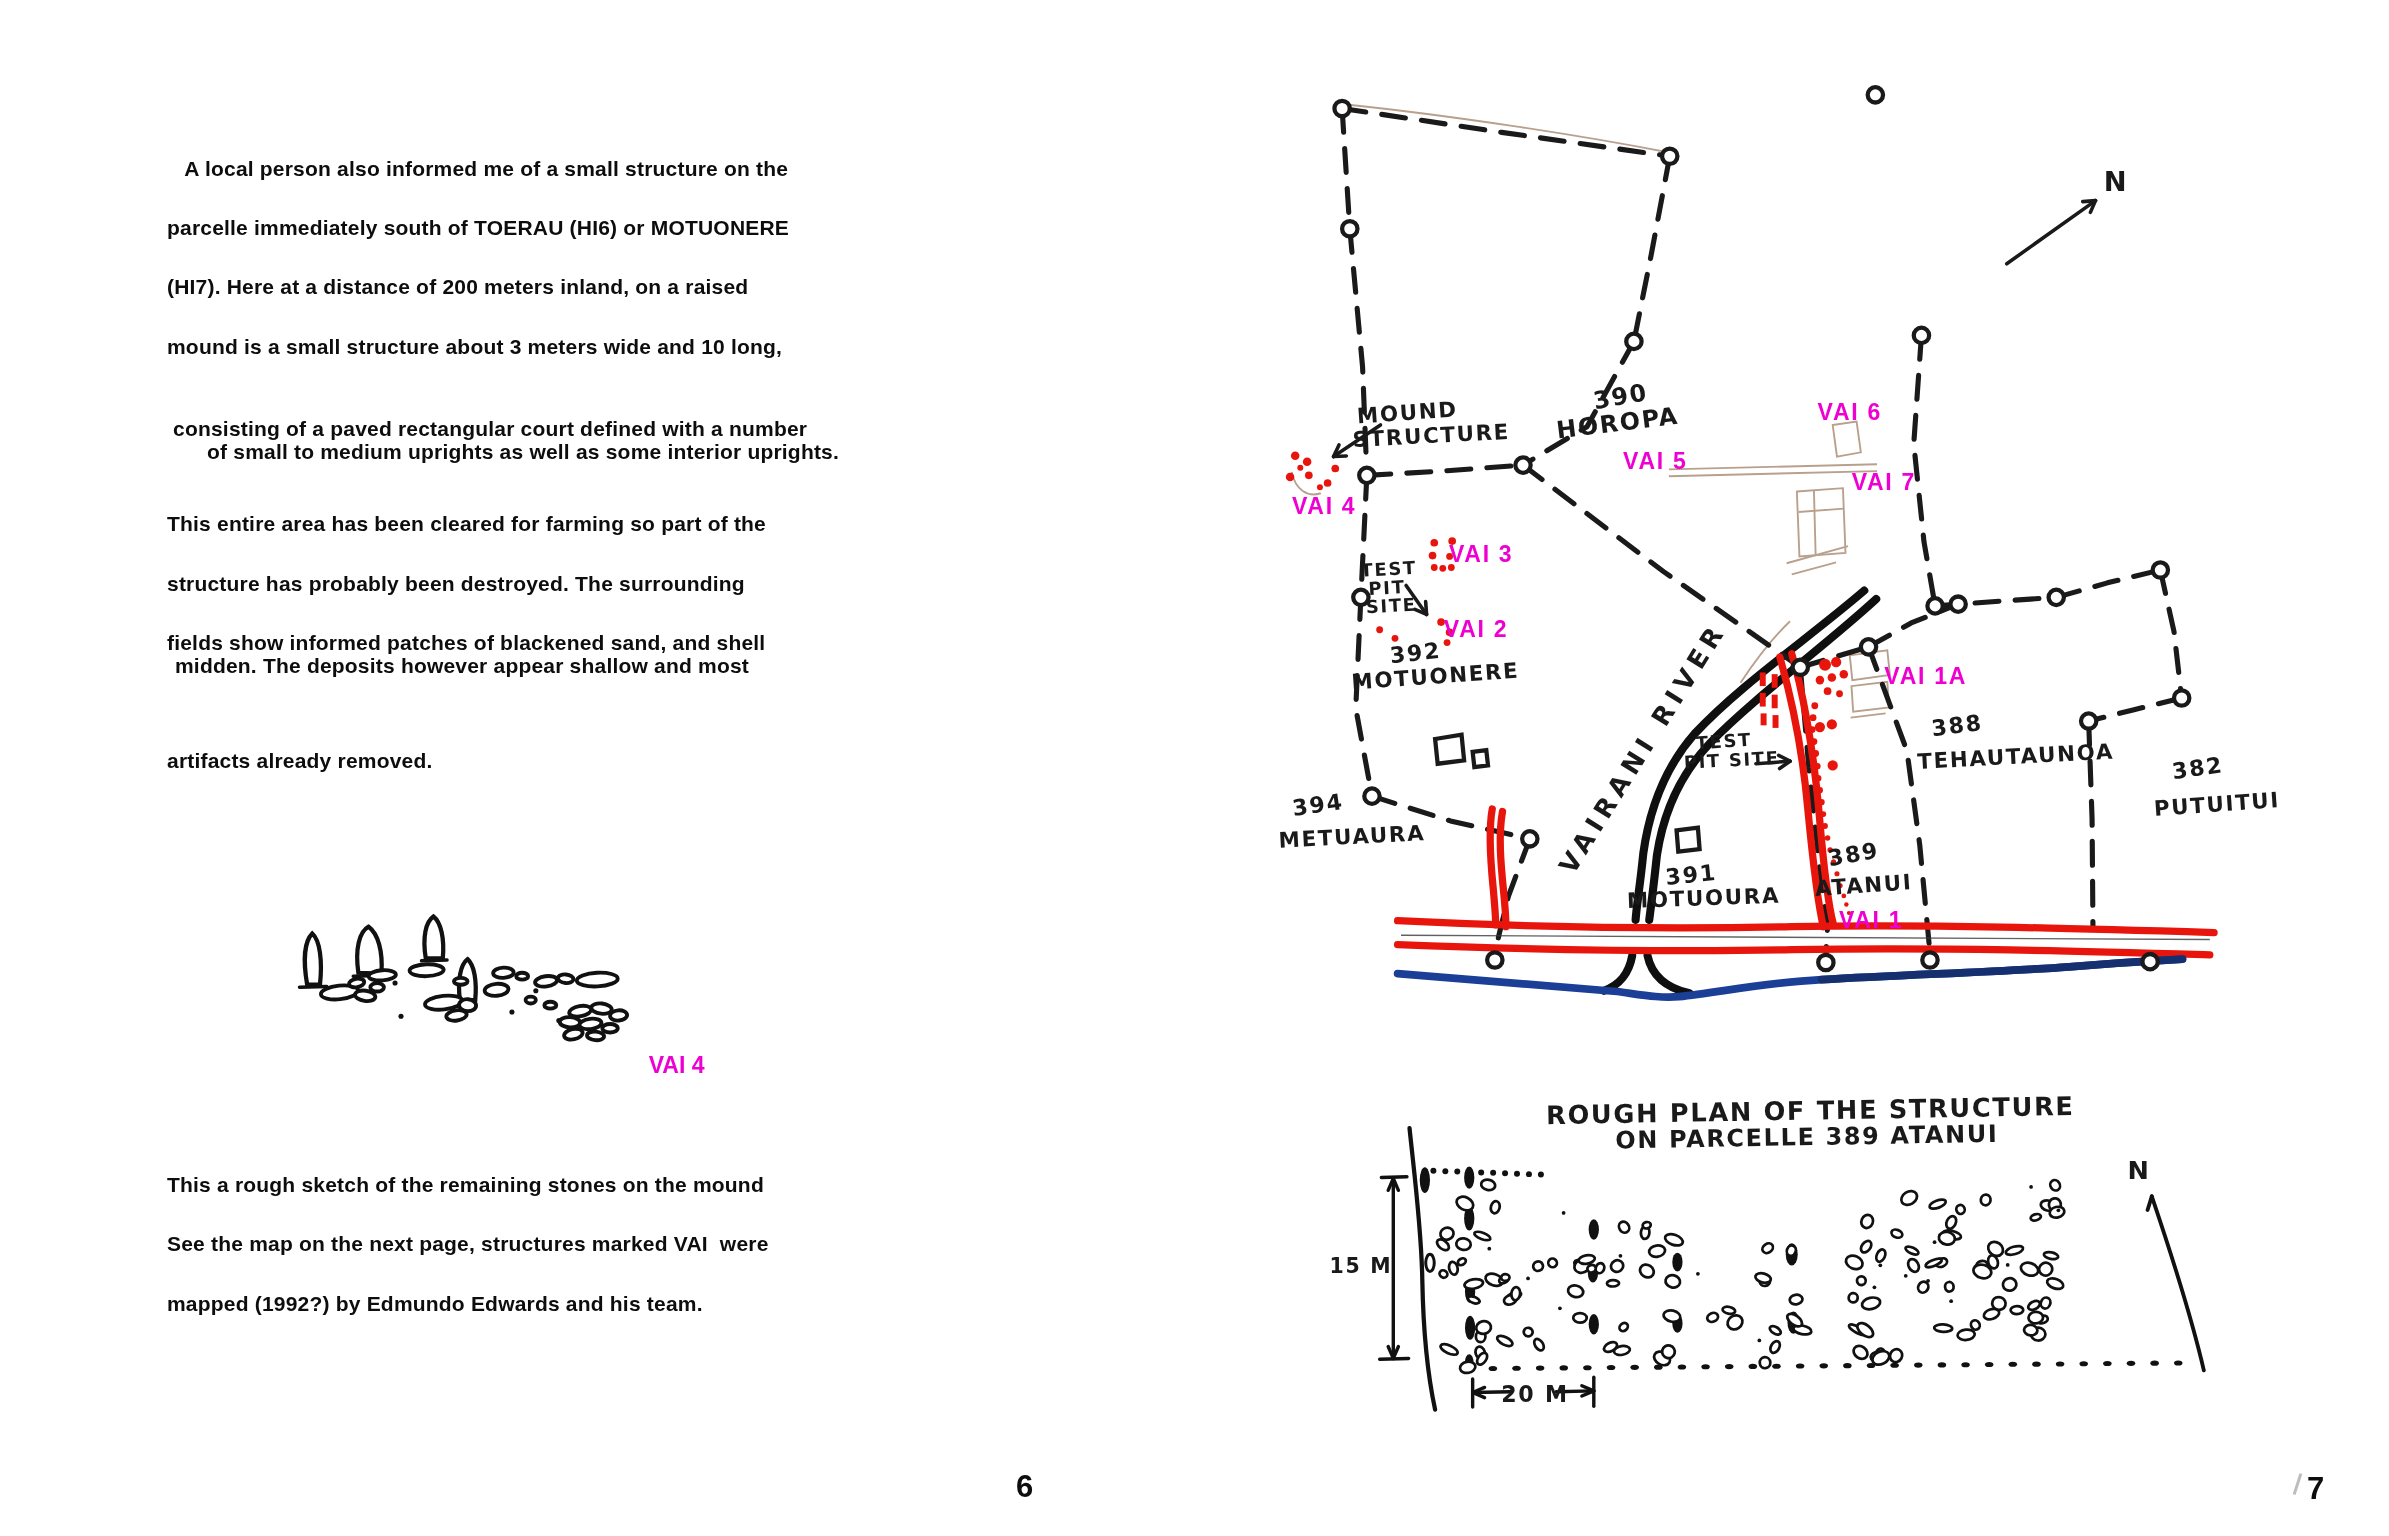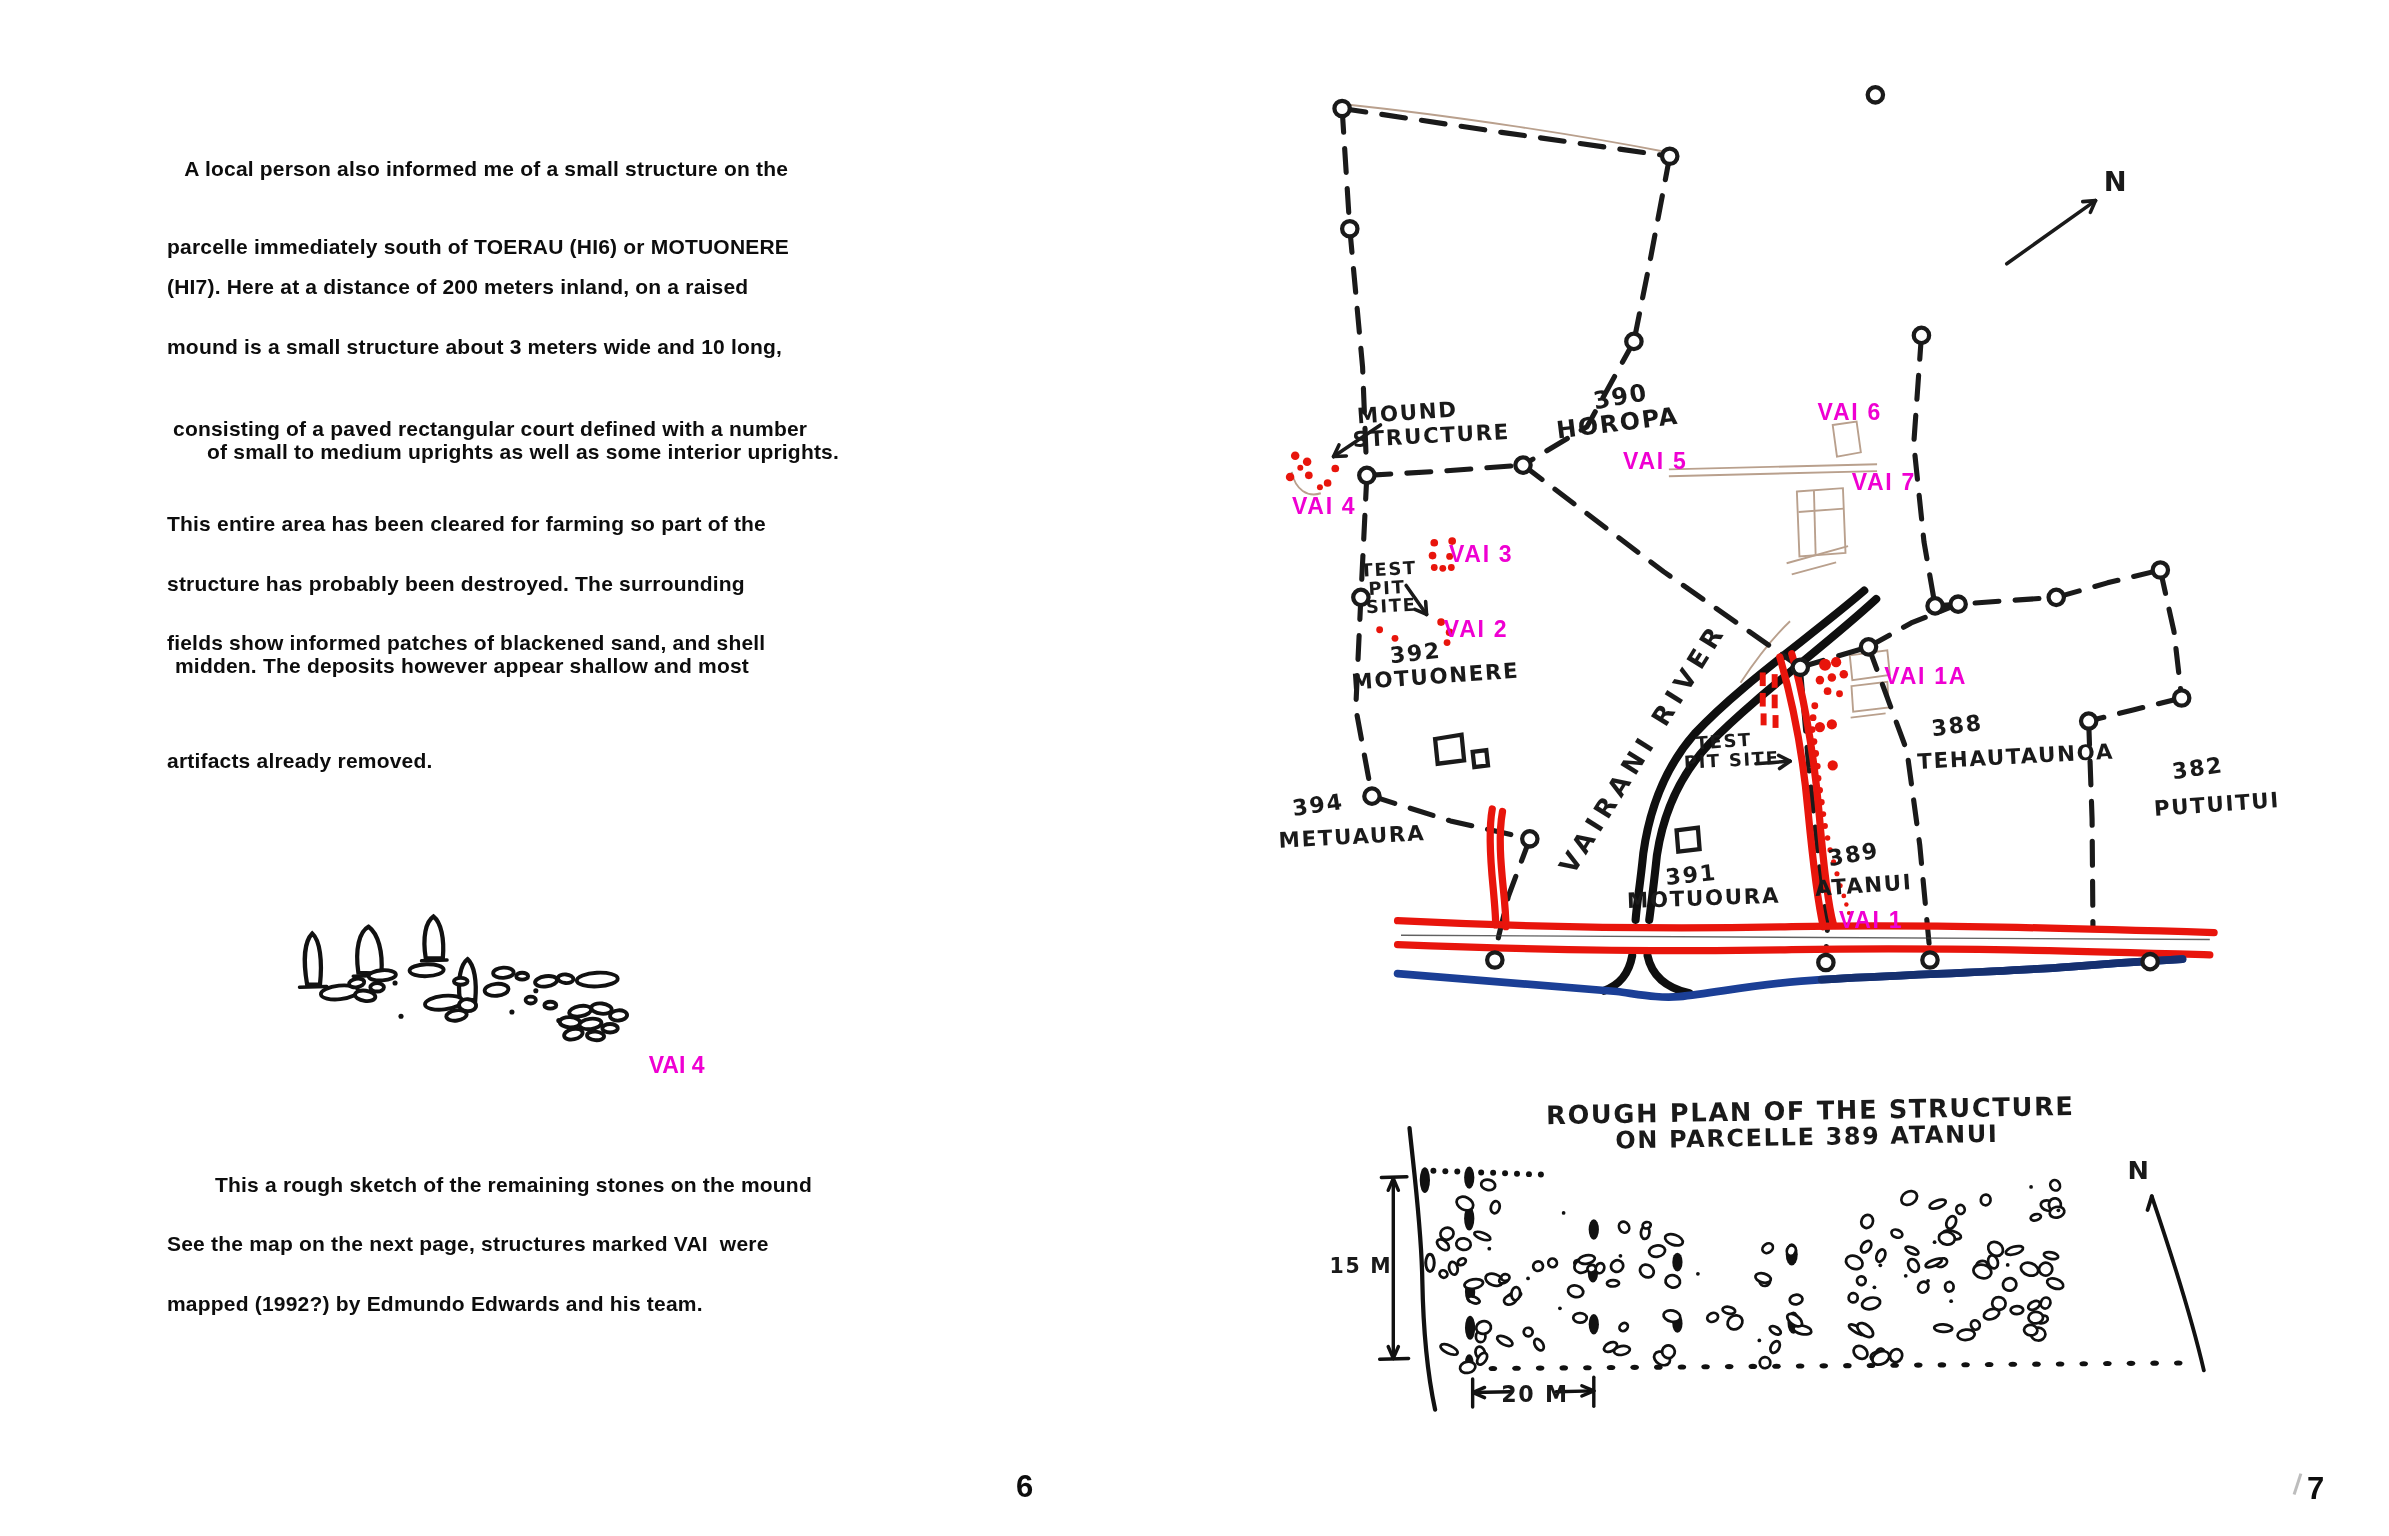--- a/index.html
+++ b/index.html
@@ -15,33 +15,33 @@
   #art{position:absolute;left:0;top:0;}
   text.hw{font-family:"DejaVu Sans",sans-serif;font-weight:700;fill:#1a1a1a;}
   text.site{font-family:"Liberation Sans",sans-serif;font-weight:700;}
 </style>
 </head>
 <body>
 
 <div id="stage">
   <div id="para1">
       <div class="bline" style="top: 157px;">   A local person also informed me of a small structure on the</div>
-      <div class="bline" style="top: 216px; margin-top: 19px;">parcelle immediately south of TOERAU (HI6) or MOTUONERE</div>
+      <div class="bline" style="top: 216px;">parcelle immediately south of TOERAU (HI6) or MOTUONERE</div>
       <div class="bline" style="top: 275px;">(HI7). Here at a distance of 200 meters inland, on a raised</div>
       <div class="bline" style="top: 335px;">mound is a small structure about 3 meters wide and 10 long,</div>
       <div class="bline" style="top: 417px; text-align: right;"> consisting of a paved rectangular court defined with a number</div>
       <div class="bline" style="top: 440px; margin-left: 40px;">of small to medium uprights as well as some interior uprights.</div>
       <div class="bline" style="top: 512px;">This entire area has been cleared for farming so part of the</div>
       <div class="bline" style="top: 572px;">structure has probably been destroyed. The surrounding</div>
       <div class="bline" style="top: 631px;">fields show informed patches of blackened sand, and shell</div>
       <div class="bline" style="top: 654px; margin-left: 8px;">midden. The deposits however appear shallow and most</div>
       <div class="bline" style="top: 749px;">artifacts already removed.</div>
     </div>
   <div id="para2">
-      <div class="bline" style="top: 1173px; margin-left: 48px;">This a rough sketch of the remaining stones on the mound</div>
+      <div class="bline" style="top: 1173px;">This a rough sketch of the remaining stones on the mound</div>
       <div class="bline" style="top: 1232px;">See the map on the next page, structures marked VAI  were</div>
       <div class="bline" style="top: 1292px;">mapped (1992?) by Edmundo Edwards and his team.</div>
     </div>
   <div class="pagenum" id="pn6">6</div>
   <div class="pagenum" id="pn7">7</div>
   <div id="pencil-tick"></div>
   <svg id="art" width="2389" height="1536" viewBox="0 0 2800 1800" xmlns="http://www.w3.org/2000/svg">
       <g>
         <path d="M360,1154 C355,1125 357,1103 366,1094 C375,1102 378,1126 375,1154 Z" fill="#fff" stroke="#111" stroke-width="5"></path>
         <path d="M420,1140 C416,1112 421,1092 432,1086 C443,1094 449,1115 447,1141 Z" fill="#fff" stroke="#111" stroke-width="5"></path>

